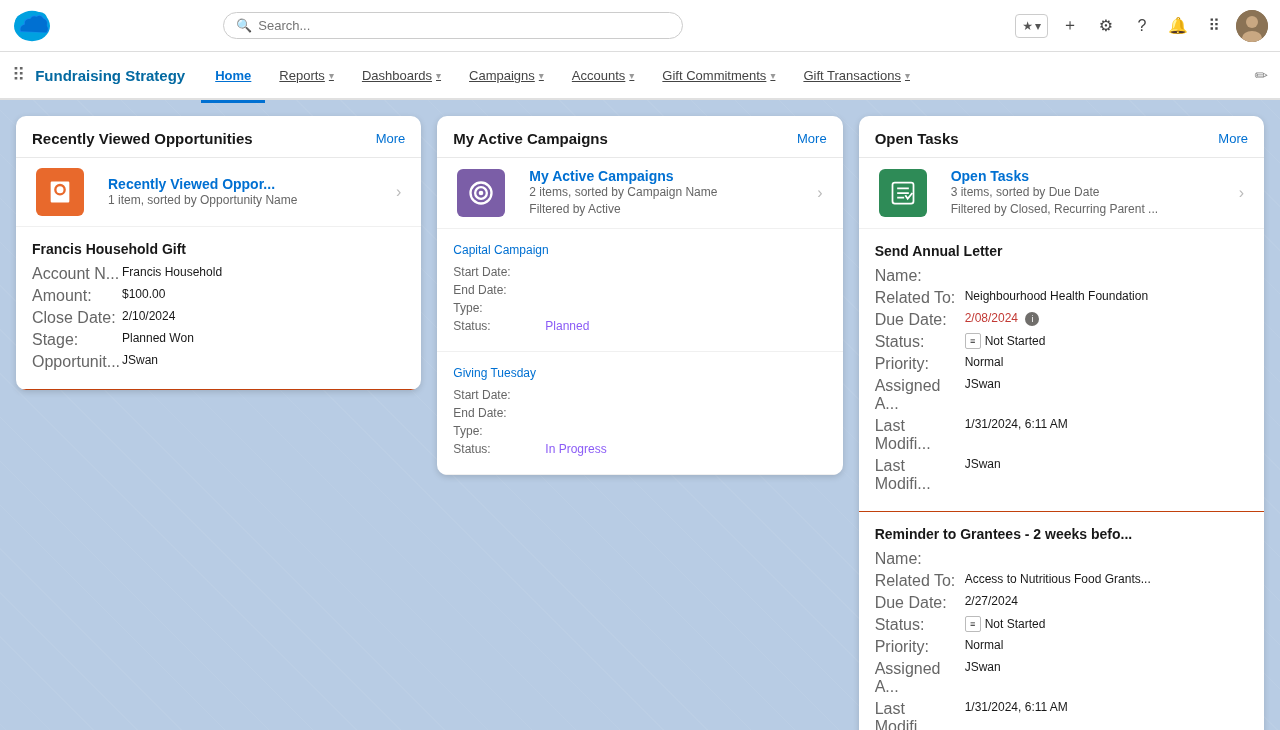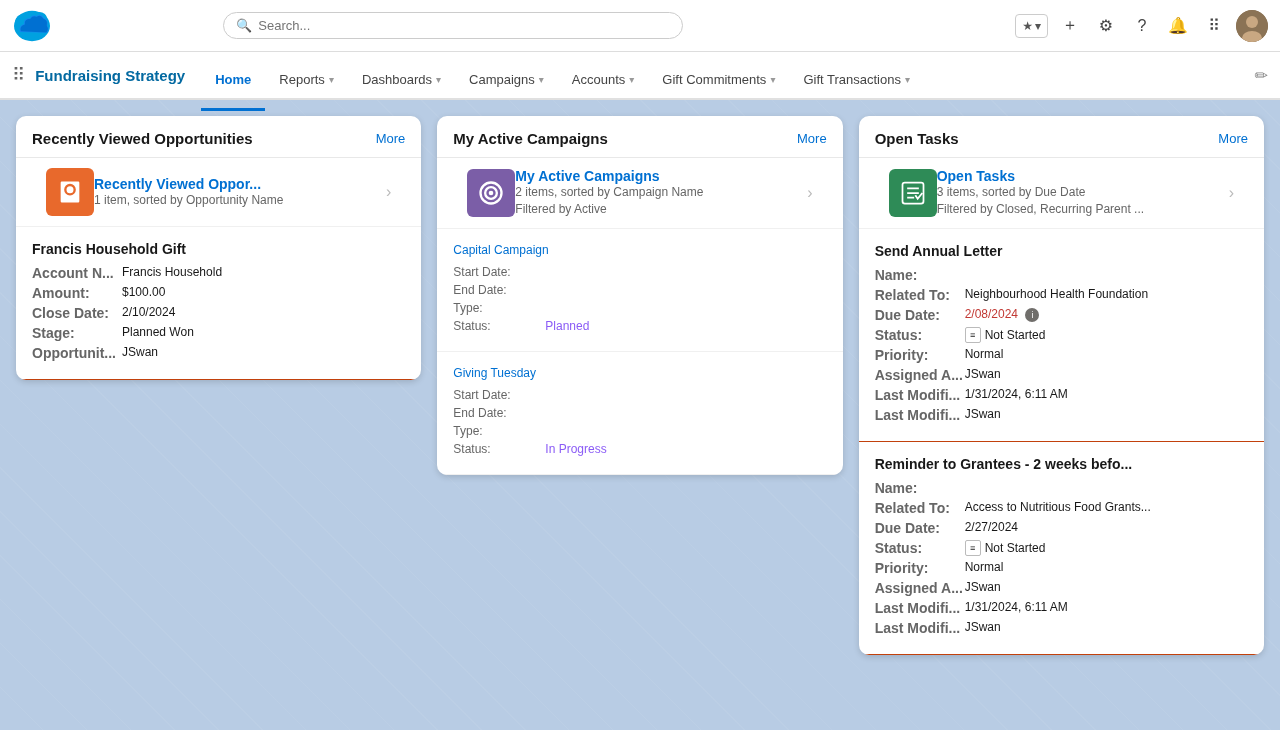--- a/index.html
+++ b/index.html
@@ -61,21 +61,21 @@
     }
     .app-name {
       font-size: 15px; font-weight: 600; color: #0369a1; margin-right: 16px; white-space: nowrap;
     }
     .nav-tabs {
       display: flex; align-items: stretch; height: 48px; gap: 0;
     }
     .nav-tab {
       display: flex; align-items: center; padding: 0 14px; cursor: pointer;
       font-size: 13px; color: #444; white-space: nowrap; border-bottom: 3px solid transparent;
-      gap: 4px; height: 60px;
+      gap: 4px; height: 52px; text-decoration: underline;
     }
     .nav-tab.active {
       color: #0070d2; border-bottom: 3px solid #0070d2; font-weight: 600;
     }
     .nav-tab .chevron { font-size: 10px; color: #999; }
     .edit-icon { margin-left: auto; font-size: 16px; color: #888; cursor: pointer; }
 
     
     .main-bg {
       background: #b8cce4;
@@ -109,22 +109,22 @@
     }
     .card-header-title {
       font-size: 15px; font-weight: 600; color: #181818;
     }
     .card-more {
       color: #0070d2; font-size: 13px; cursor: pointer; font-weight: 500;
     }
 
     
     .list-item {
-      display: flex; align-items: center; padding: 10px 30px;
-      border-bottom: 1px solid #f0f0f0; cursor: pointer; gap: 0;
+      display: flex; align-items: center; padding: 10px 20px;
+      border-bottom: 1px solid #f0f0f0; cursor: pointer; gap: 24px;
     }
     .list-icon {
       width: 48px; height: 48px; border-radius: 6px;
       display: flex; align-items: center; justify-content: center;
       flex-shrink: 0;
     }
     .list-icon.orange { background: #e8692c; }
     .list-icon.purple { background: #7b5ea7; }
     .list-icon.green { background: #2e8b57; }
     .list-icon svg { width: 28px; height: 28px; fill: white; }
@@ -138,21 +138,21 @@
       padding: 14px 16px;
       border-bottom: 1px solid #c2410c;
     }
     .detail-section-title {
       font-size: 14px; font-weight: 700; color: #181818; margin-bottom: 8px;
     }
     .detail-row {
       display: flex; margin-bottom: 4px;
     }
     .detail-label {
-      font-size: 14px; color: #666; width: 90px; flex-shrink: 0; font-weight: bold;
+      font-size: 16px; color: #666; width: 90px; flex-shrink: 0;
     }
     .detail-value {
       font-size: 12px; color: #181818; font-weight: 500;
     }
     .detail-value.overdue { color: #c23934; }
 
     
     .campaign-section {
       padding: 14px 16px;
       border-bottom: 1px solid #f0f0f0;

